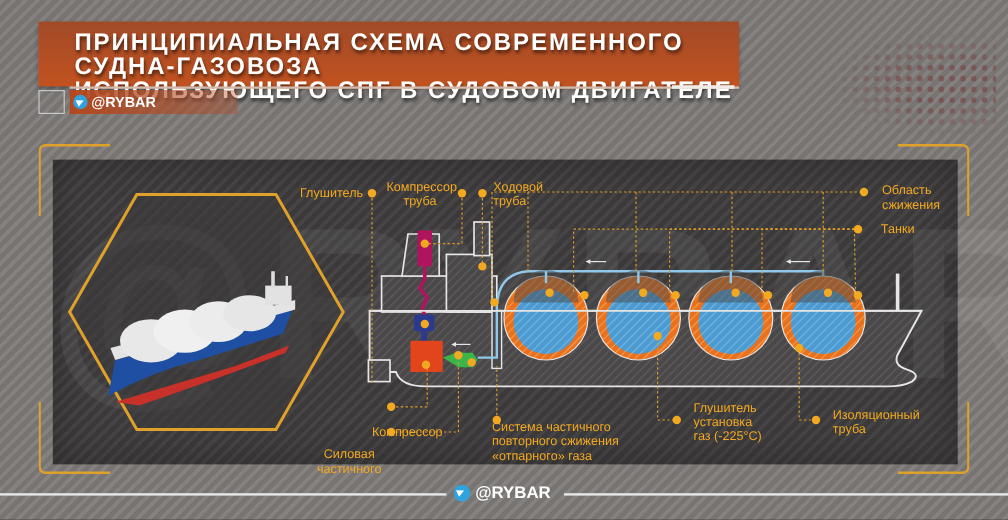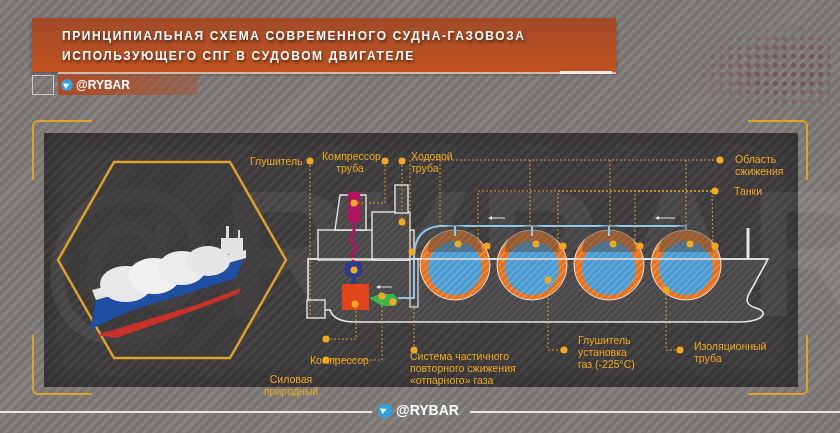--- a/index.html
+++ b/index.html
@@ -10,21 +10,21 @@
     background: #7d7a78;
     background-image: repeating-linear-gradient(135deg, rgba(255,255,255,0.06) 0 3px, rgba(0,0,0,0.05) 3px 7px);
   }
   .title-bar {
     position: absolute; left: 32px; top: 18px; width: 584px; height: 54px;
     background: linear-gradient(180deg, #a14a28 0%, #c2521f 100%);
     box-shadow: 0 2px 4px rgba(0,0,0,0.3);
   }
   .title-text {
     position: absolute; left: 62px; top: 26px; width: 560px;
-    color: #fff; font-weight: bold; font-size: 12px; letter-spacing: 1.6px; line-height: 20px;
+    color: #fff; font-weight: bold; font-size: 20px; letter-spacing: 1.6px; line-height: 20px;
     text-shadow: 1px 2px 3px rgba(0,0,0,0.6);
   }
   .title-line {
     position: absolute; left: 58px; top: 72px; width: 558px; height: 2px; background: #d7b7a6;
   }
   .title-line-accent {
     position: absolute; left: 560px; top: 71px; width: 52px; height: 3px; background: #f1ece8;
   }
   .square-box {
     position: absolute; left: 32px; top: 75px; width: 22px; height: 20px; border: 1px solid #c9c9c9;
@@ -254,21 +254,21 @@
   <div>Ходовой</div>
   <div>труба</div>
 </div>
 <div class="label" style="left:735px;top:153px;">
   <div>Область</div>
   <div>сжижения</div>
 </div>
 <div class="label" style="left:734px;top:185px;">Танки</div>
 <div class="label right" style="left:262px;top:325px;width:58px;margin-top:48px;">
   <div>Силовая</div>
-  <div>природный</div>
+  <div>частичного</div>
 </div>
 <div class="label right" style="left:262px;top:354px;width:58px;margin-left:48px;">Компрессор</div>
 <div class="label" style="left:410px;top:334px;margin-top:16px;">
   <div>Система частичного</div>
   <div>повторного сжижения</div>
   <div>«отпарного» газа</div>
 </div>
 <div class="label" style="left:578px;top:334px;">
   <div>Глушитель</div>
   <div>установка</div>

